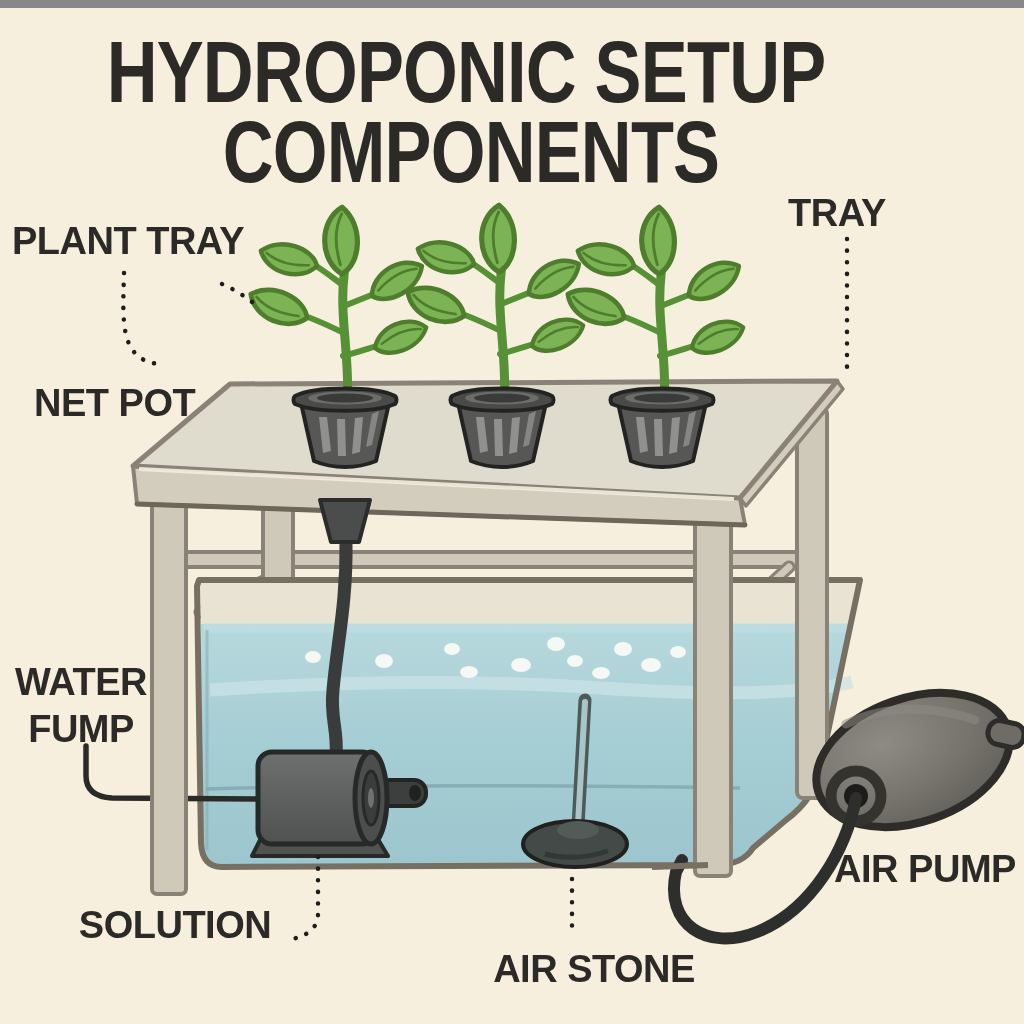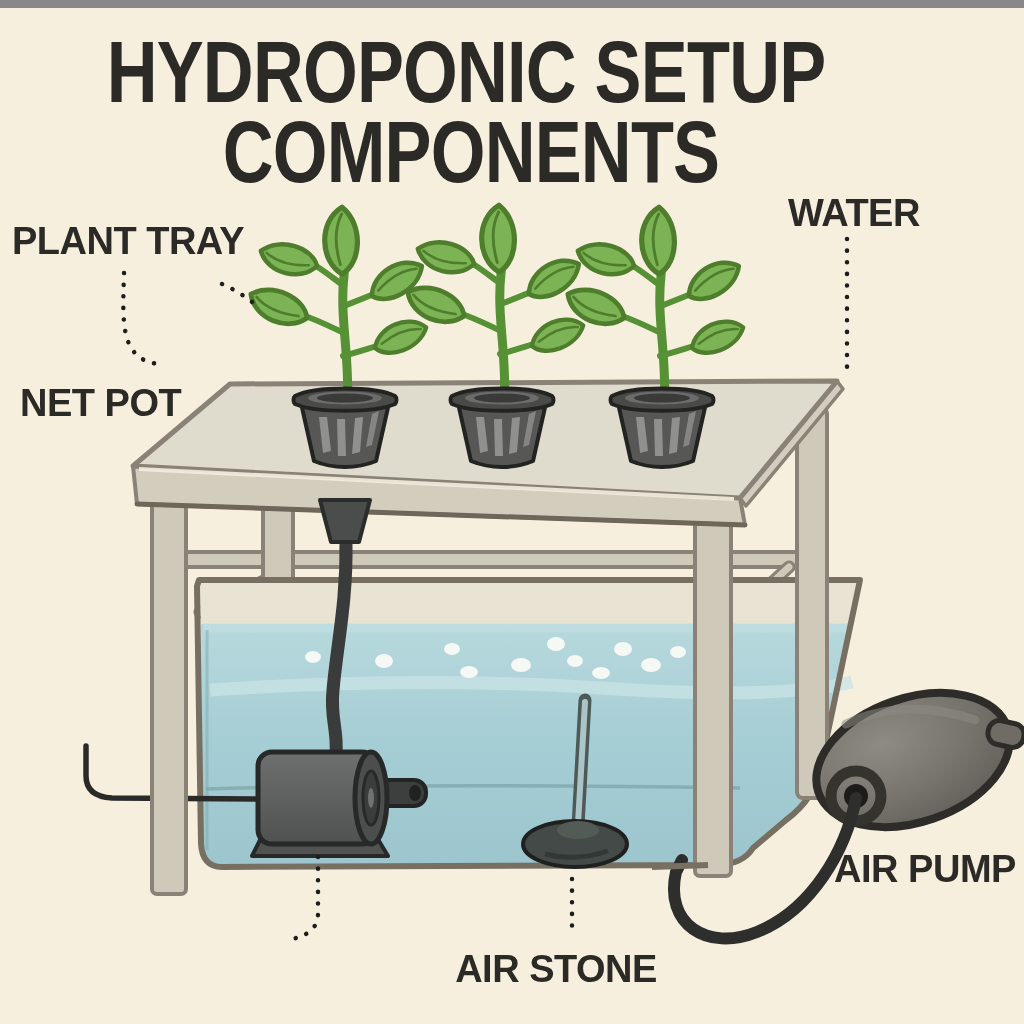--- a/index.html
+++ b/index.html
@@ -180,24 +180,29 @@
     <path class="dots" d="M572 871 L 572 929"></path>
   </svg>
 
   <div class="title">
     <div class="line l1">HYDROPONIC SETUP</div>
     <div class="line l2">COMPONENTS</div>
   </div>
 
   <div class="lbl" style="left:12px;top:212px">PLANT TRAY</div>
 
-  <div class="lbl" style="left:20px;top:374px">NET POT</div>
-
-  <div class="lbl" style="left:788px;top:184px">WATER</div>
-
+  <div class="lbl" style="left:34px;top:374px">NET POT</div>
+
+  <div class="lbl" style="left:788px;top:184px">TRAY</div>
+
+  <div class="lbl center" style="left:0;top:651px;width:162px">
+    <span class="ln">WATER</span>
+    <span class="ln">FUMP</span>
+  </div>
 
   <div class="lbl center" style="left:55px;top:894px;width:240px">
+    <span class="ln">SOLUTION</span>
   </div>
 
-  <div class="lbl center" style="left:436px;top:940px;width:240px">AIR STONE</div>
+  <div class="lbl center" style="left:474px;top:940px;width:240px">AIR STONE</div>
 
   <div class="lbl center" style="left:805px;top:840px;width:240px">AIR PUMP</div>
 </div>
 
 </body></html>

